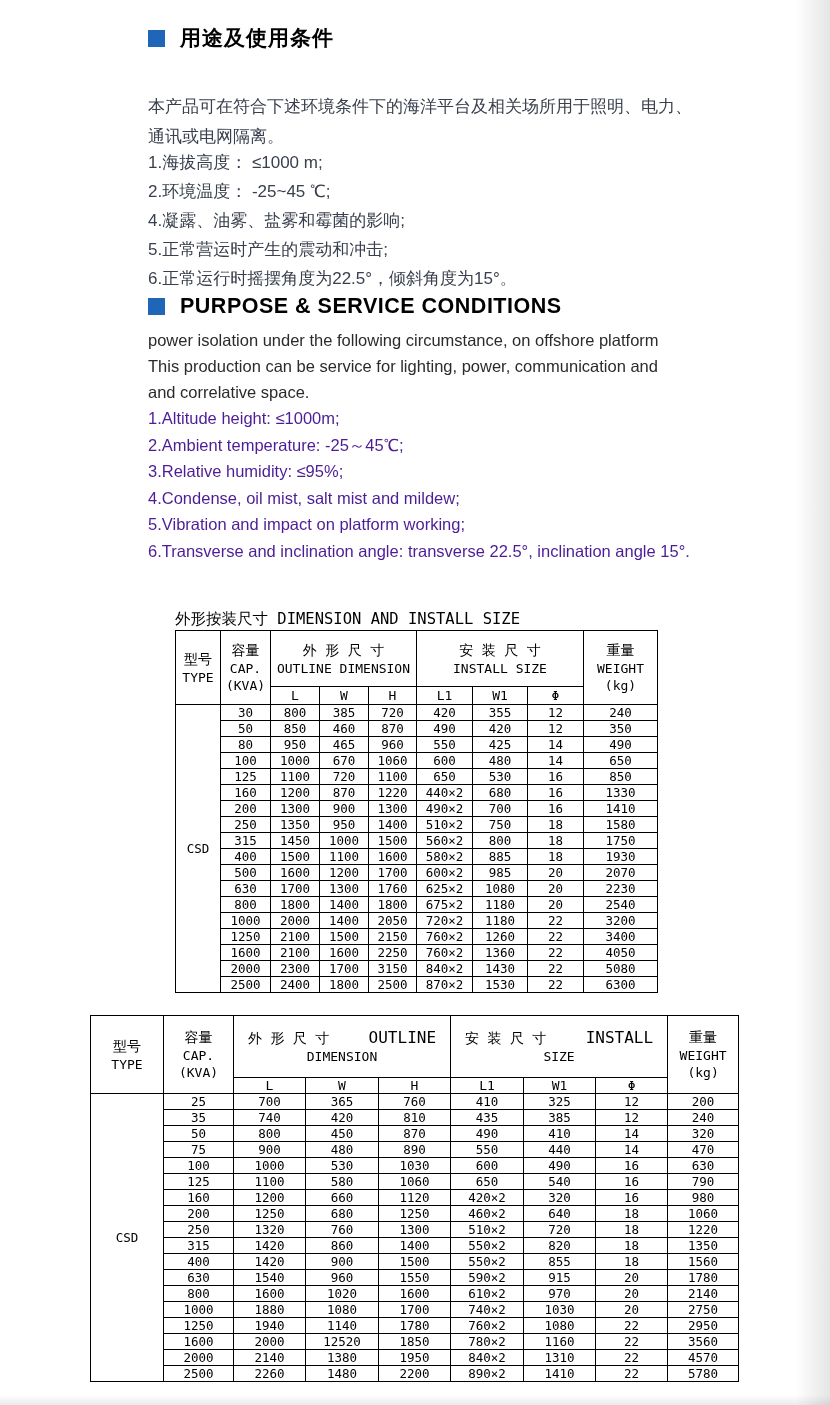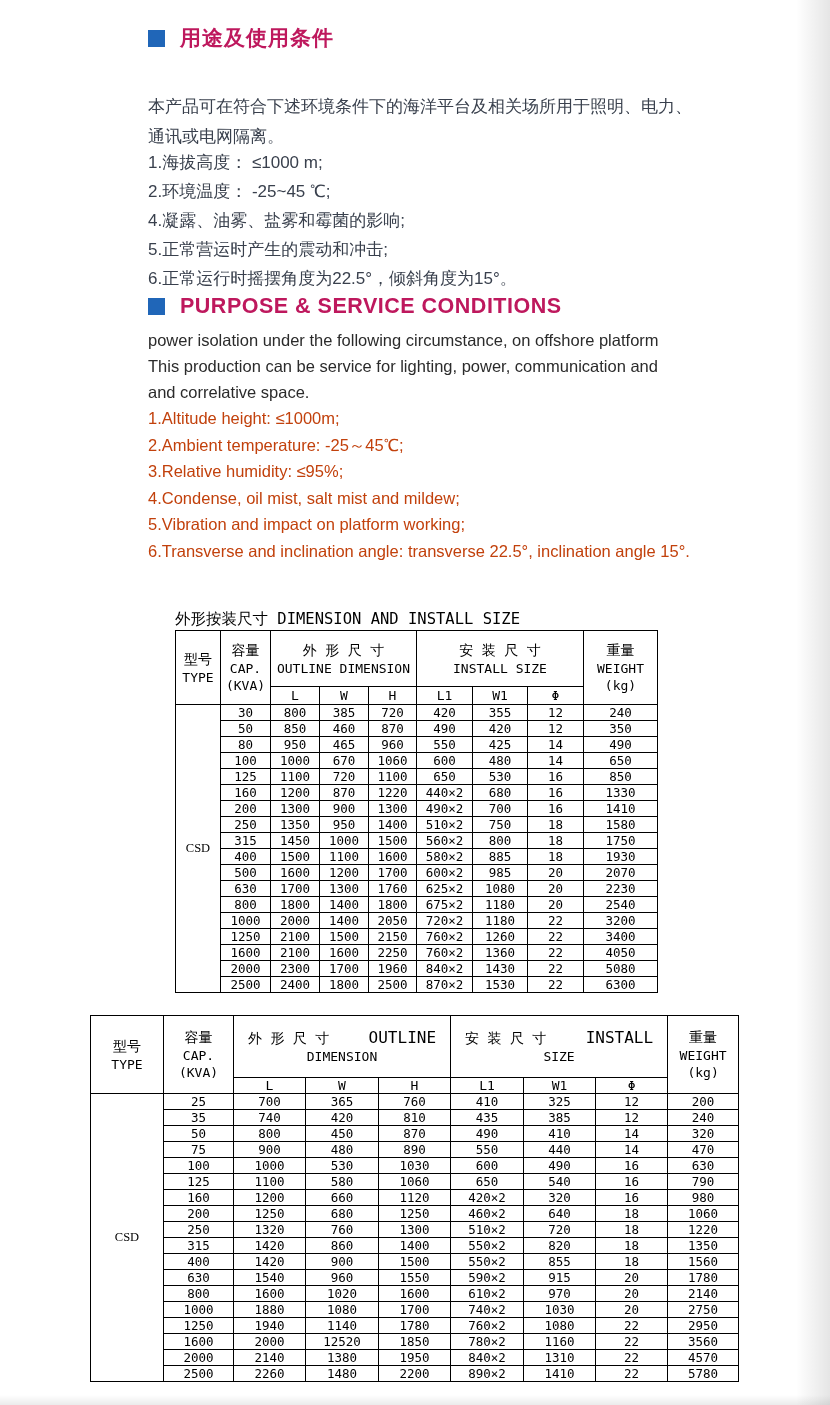--- a/index.html
+++ b/index.html
@@ -8,47 +8,47 @@
     font-family:"Liberation Sans", sans-serif;overflow:hidden;color:#2b2b2b;
   }
   
   .edge-right{position:absolute;top:0;right:0;width:34px;height:100%;
     background:linear-gradient(to right, rgba(0,0,0,0), rgba(0,0,0,0.10));}
   .edge-bottom{position:absolute;left:0;bottom:0;width:100%;height:10px;
     background:linear-gradient(to bottom, rgba(0,0,0,0), rgba(0,0,0,0.08));}
 
   .sec-head{position:absolute;display:flex;align-items:center;gap:15px;}
   .sq{width:17px;height:17px;background:#2066b8;flex:0 0 auto;}
-  .sec-title{font-weight:bold;color:#be185d;white-space:nowrap;}
+  .sec-title{font-weight:bold;color:#000000;white-space:nowrap;}
   #cn-head{left:148px;top:24px;}
   #cn-head .sec-title{font-size:21px;letter-spacing:1px;}
   #en-head{left:148px;top:294px;}
   #en-head .sec-title{font-size:21.5px;letter-spacing:0.5px;}
 
   .cn-text{color:#39404d;margin-top:32px;}
   #cn-intro{position:absolute;left:148px;top:60px;width:575px;font-size:17px;line-height:30px;}
   #cn-list{position:absolute;left:148px;top:116px;width:575px;font-size:17px;}
   #cn-list .li{line-height:29px;white-space:nowrap;}
 
   #en-intro{position:absolute;left:148px;top:327px;width:560px;font-size:16.5px;line-height:26px;color:#2b2b2b;}
-  #en-list{position:absolute;left:148px;top:405px;width:640px;font-size:16.5px;color:#c2410c;}
+  #en-list{position:absolute;left:148px;top:405px;width:640px;font-size:16.5px;color:#4c1d95;}
   #en-list .li{line-height:26.5px;white-space:nowrap;}
 
   
   .tbl{border-collapse:collapse;table-layout:fixed;color:#000;
     font-family:"DejaVu Sans Mono","Liberation Mono",monospace;}
   .tbl th,.tbl td{border:1px solid #000;text-align:center;vertical-align:middle;
     font-weight:normal;padding:0;overflow:hidden;white-space:nowrap;}
   .tbl td{height:15px;font-size:12.5px;line-height:15px;}
   .hd-cjk{font-size:14px;line-height:19px;}
   .hd-ascii{font-size:13px;line-height:17px;}
   .g-row{display:flex;justify-content:space-between;padding:0 14px;font-size:14px;line-height:20px;}
   .g-row .ascii{font-size:16px;}
   .g-row2{font-size:13px;line-height:17px;}
-  .type-cell{font-size:13.5px;font-family:Liberation Serif, serif;}
+  .type-cell{font-size:13.5px;}
 
   #table1-wrap{position:absolute;left:175px;top:609px;}
   #t1-title{font-family:"DejaVu Sans Mono","Liberation Mono",monospace;
     font-size:15.5px;line-height:21px;color:#000;white-space:nowrap;margin:0;}
   #table1{width:482px;}
   #table1 thead tr.main{height:56px;}
   #table1 thead tr.sub{height:18px;}
   #table1 .sub th{font-size:13px;}
 
   #table2-wrap{position:absolute;left:90px;top:1015px;}
@@ -304,21 +304,21 @@
           <td>2250</td>
           <td>760×2</td>
           <td>1360</td>
           <td>22</td>
           <td>4050</td>
         </tr>
         <tr>
           <td>2000</td>
           <td>2300</td>
           <td>1700</td>
-          <td>1960</td>
+          <td>3150</td>
           <td>840×2</td>
           <td>1430</td>
           <td>22</td>
           <td>5080</td>
         </tr>
         <tr>
           <td>2500</td>
           <td>2400</td>
           <td>1800</td>
           <td>2500</td>

